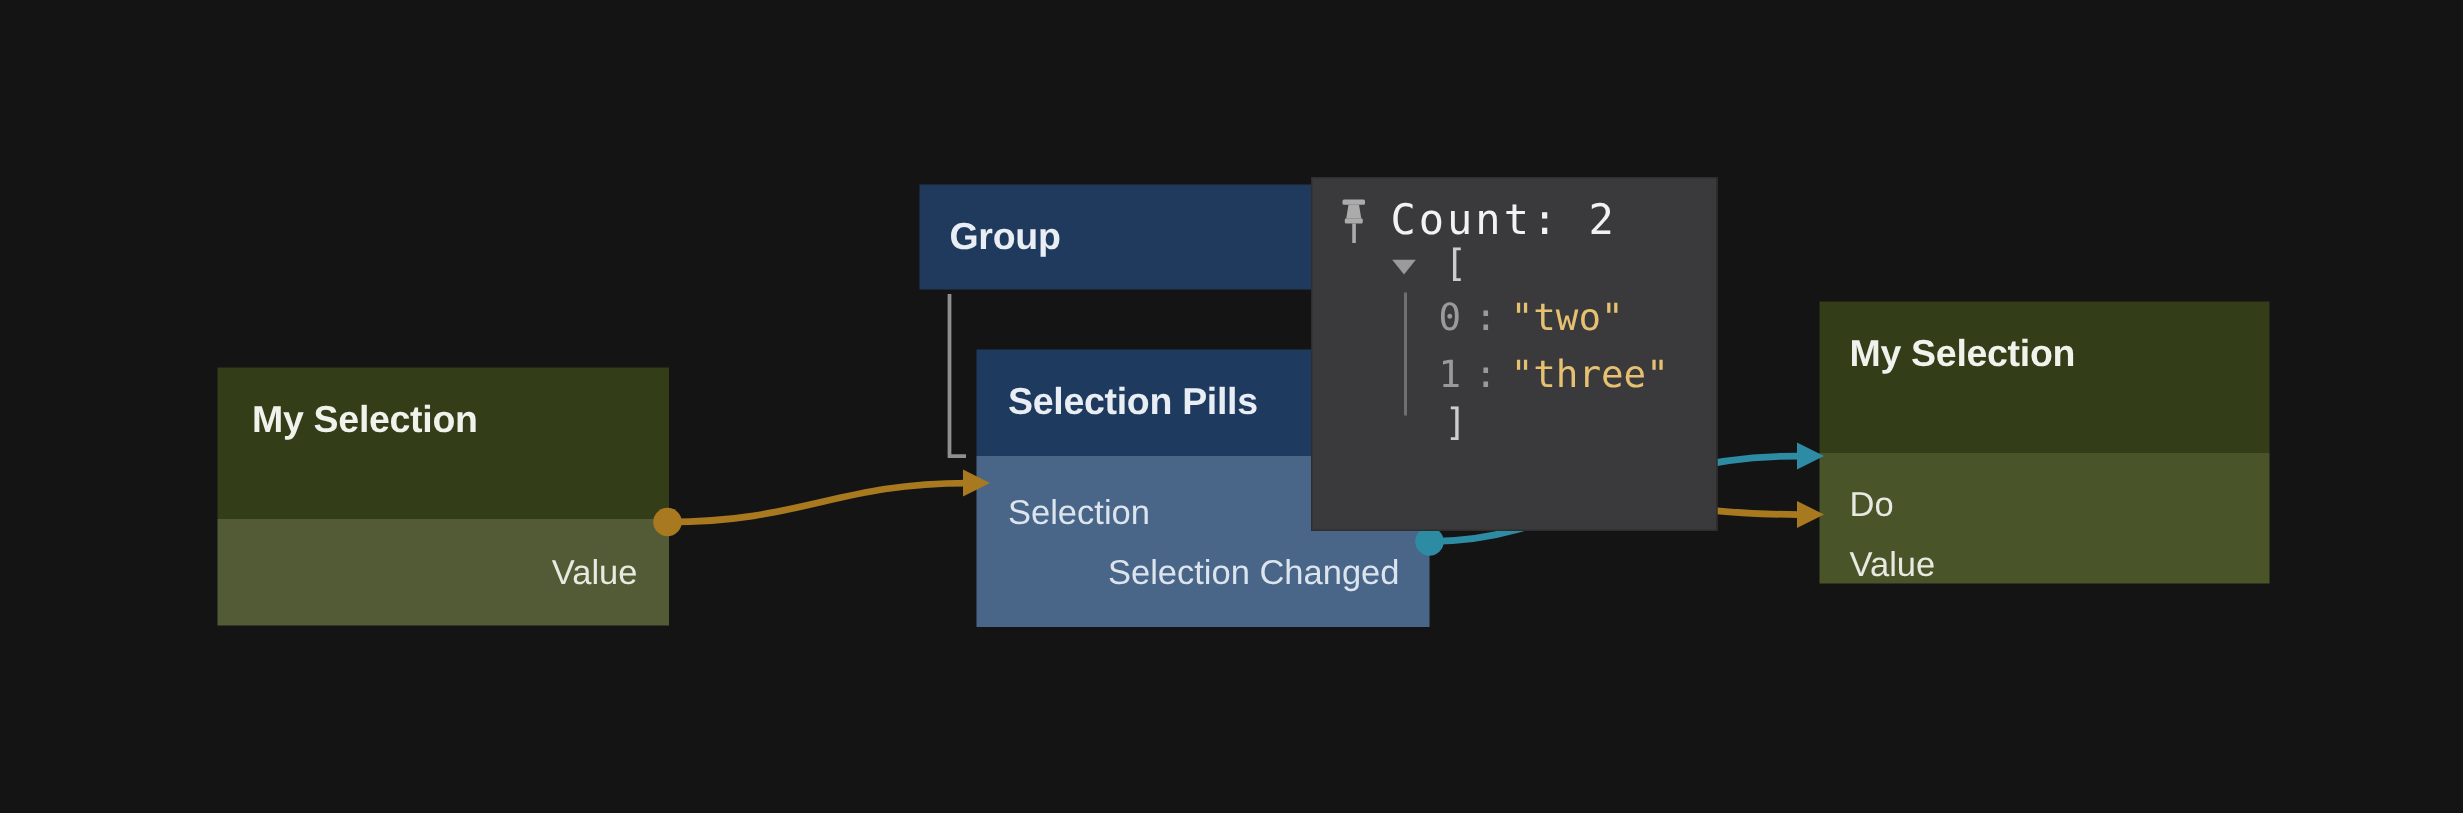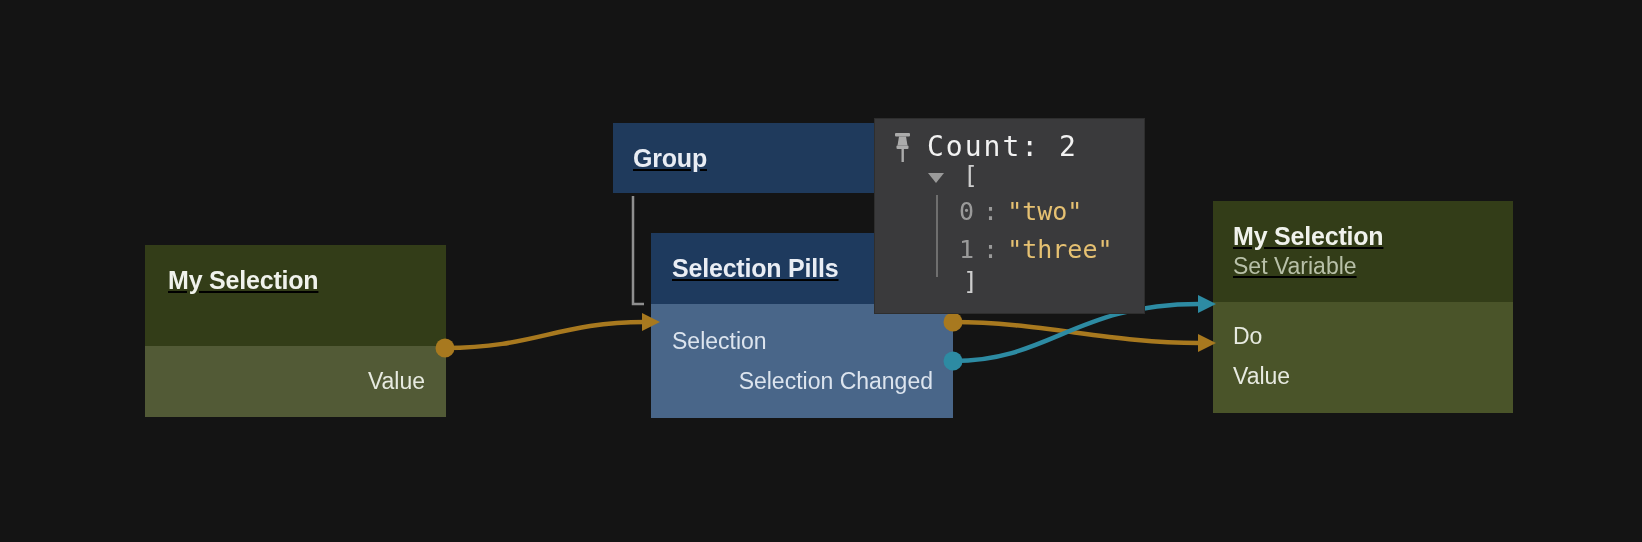--- a/index.html
+++ b/index.html
@@ -7,21 +7,21 @@
     --blue-header:#1f3a5c; --blue-header2:#1e3a5e; --blue-body:#496689;
     --wire-orange:#a8791f; --wire-teal:#2d8ba3;
     --popup-bg:#3a3a3c; --popup-border:#2e2e2e; --popup-text:#f2f2f2; --popup-muted:#9a9a9a;
     --popup-bracket:#cdcdcd; --popup-guide:#6f6f6f; --popup-value:#e6c172;
     --title-text:#f0f2ec; --subtitle-text:#b8c0a8; --port-label:#e7eae0;
     --blue-title-text:#e9edf4; --blue-port-label:#dce4ee; --tree-line:#8f8f8f; --pin-icon:#ababab;
   }
   html,body{margin:0;padding:0;background:var(--canvas-bg);}
   #canvas{position:relative;width:1642px;height:542px;background:var(--canvas-bg);
     font-family:"Liberation Sans",sans-serif;overflow:hidden;}
-  .node{position:absolute;z-index:1;text-decoration:underline;}
+  .node{position:absolute;z-index:1;}
   .hdr{box-sizing:border-box;margin-top:34px;}
   .node-title{font-size:25px;font-weight:700;letter-spacing:-0.2px;color:var(--title-text);line-height:31px;}
   .node-subtitle{font-size:23px;color:var(--subtitle-text);line-height:29px;}
   .port-label{position:absolute;font-size:23px;color:var(--port-label);line-height:26px;white-space:nowrap;}
   
   #node-variable{left:145px;top:211px;width:301px;height:172px;}
   #node-variable .hdr{height:101px;background:var(--green-header);padding:20px 0 0 23px;}
   #node-variable .bdy{position:relative;height:71px;background:var(--green-body-left);}
   #node-variable .port-label{right:21px;top:22px;}
   
@@ -32,27 +32,27 @@
   #node-pills{left:651px;top:199px;width:302px;height:148px;}
   #node-pills .hdr{height:71px;background:var(--blue-header2);display:flex;align-items:center;padding-left:21px;}
   #node-pills .hdr .node-title{color:var(--blue-title-text);}
   #node-pills .bdy{position:relative;height:114px;background:var(--blue-body);}
   #node-pills .port-label{color:var(--blue-port-label);}
   #pills-input-label{left:21px;top:24px;}
   #pills-output-label{right:20px;top:64px;margin-left:20px;}
   
   #node-set{left:1213px;top:167px;width:300px;height:212px;}
   #node-set .hdr{height:101px;background:var(--green-header);padding:20px 0 0 20px;}
-  #node-set .bdy{position:relative;height:111px;background:var(--green-body-right);}
+  #node-set .bdy{position:relative;height:87px;background:var(--green-body-right);}
   #set-do-label{left:20px;top:21px;}
   #set-value-label{left:20px;top:61px;}
   
   #wire-layer{position:absolute;left:0;top:0;width:1642px;height:542px;z-index:2;}
   
-  #popup{position:absolute;left:874px;top:118px;width:271px;height:196px;z-index:3;
+  #popup{position:absolute;left:874px;top:118px;width:271px;height:236px;z-index:3;
     background:var(--popup-bg);border:1px solid var(--popup-border);box-sizing:border-box;
     font-family:"DejaVu Sans Mono",monospace;}
   #popup-title{position:absolute;left:52px;top:11px;font-size:28px;letter-spacing:2px;color:var(--popup-text);white-space:pre;}
   #popup-pin{position:absolute;left:17px;top:13px;}
   #popup-expander{position:absolute;left:53px;top:54px;}
   .pp-bracket{position:absolute;left:88px;font-size:25px;color:var(--popup-bracket);}
   #pp-open{top:42px;} #pp-close{top:148px;}
   #pp-guide{position:absolute;left:61px;top:76px;width:2px;height:82px;background:var(--popup-guide);}
   .pp-row{position:absolute;left:84px;font-size:25px;white-space:pre;}
   #pp-row-0{top:78px;} #pp-row-1{top:116px;}
@@ -84,21 +84,20 @@
     </div>
     <div class="bdy">
       <div class="port-label" id="pills-input-label">Selection</div>
       <div class="port-label" id="pills-output-label">Selection Changed</div>
     </div>
   </div>
 
   <div class="node" id="node-set">
     <div class="hdr">
       <div class="node-title">My Selection</div>
-      <div class="node-subtitle">Set Variable</div>
     </div>
     <div class="bdy">
       <div class="port-label" id="set-do-label">Do</div>
       <div class="port-label" id="set-value-label">Value</div>
     </div>
   </div>
 
   <svg id="wire-layer" viewBox="0 0 1642 542">
     <polyline points="633,196 633,304 644,304" fill="none" style="stroke:var(--tree-line)" stroke-width="2.5"></polyline>
 

